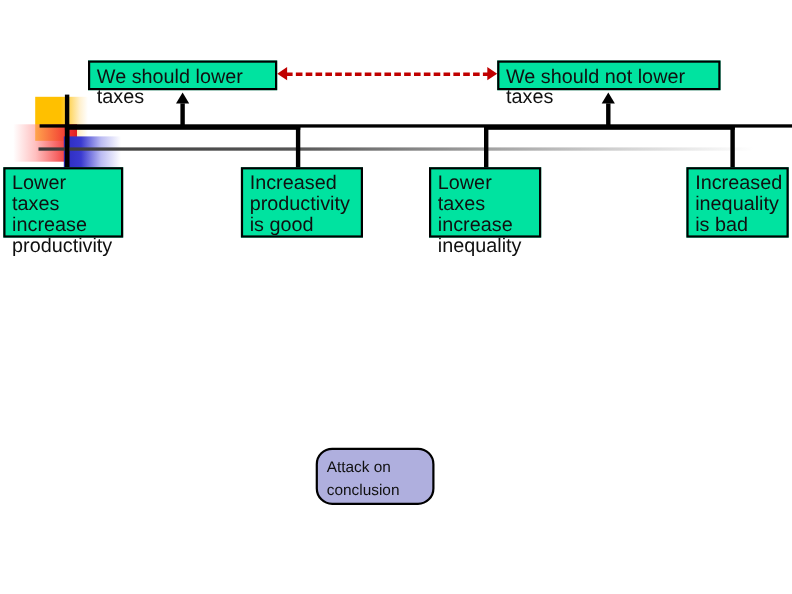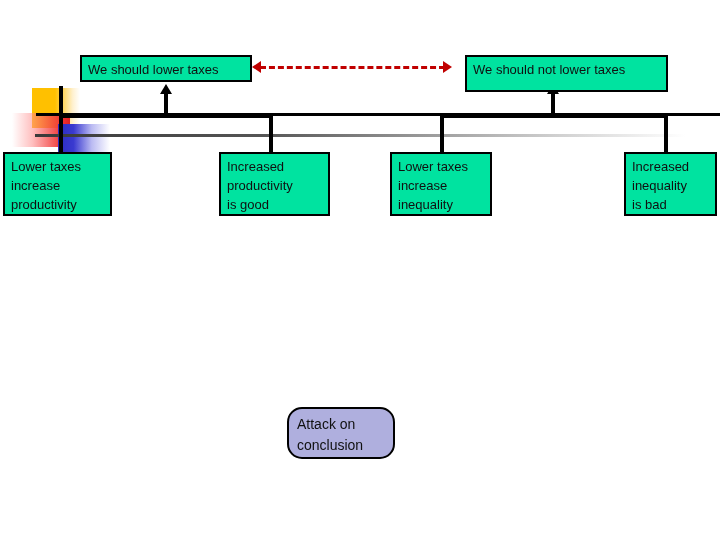--- a/index.html
+++ b/index.html
@@ -70,21 +70,21 @@
     height: 3px;
     background: linear-gradient(to right, #3a3a3a 0%, #555 35%, #9a9a9a 60%, #cfcfcf 80%, rgba(240,240,240,0) 100%);
   }
 
   
   .node {
     position: absolute;
     box-sizing: border-box;
     border: 2px solid #000000;
     padding: 3px 2px 3px 6px;
-    font-size: 13px;
+    font-size: 18px;
     line-height: 19px;
     color: #101010;
     white-space: pre-line;
   }
   .node.claim {
     background: #00E3A0;
   }
   .node.attack {
     background: #AFAFDE;
     font-size: 14px;
@@ -152,21 +152,21 @@
   <div class="conn h" style="left:440px; top:114px; width:228px;"></div>
   <div class="conn v" style="left:440px; top:114px; height:40px;"></div>
   <div class="conn v" style="left:664px; top:114px; height:40px;"></div>
 
   <div class="red-dash" style="left:260px; top:66px; width:185px;"></div>
   <div class="red-head left" style="left:252px; top:61px;"></div>
   <div class="red-head right" style="left:443px; top:61px;"></div>
 
   <div class="node claim" style="left:80px; top:55px; width:172px; height:27px;">We should lower taxes</div>
 
-  <div class="node claim" style="left:465px; top:55px; width:203px; height:37px;">We should not lower taxes</div>
+  <div class="node claim" style="left:452px; top:55px; width:203px; height:27px;">We should not lower taxes</div>
 
   <div class="node claim" style="left:3px; top:152px; width:109px; height:64px;">Lower taxes
 increase
 productivity</div>
 
   <div class="node claim" style="left:219px; top:152px; width:111px; height:64px;">Increased
 productivity
 is good</div>
 
   <div class="node claim" style="left:390px; top:152px; width:102px; height:64px;">Lower taxes

